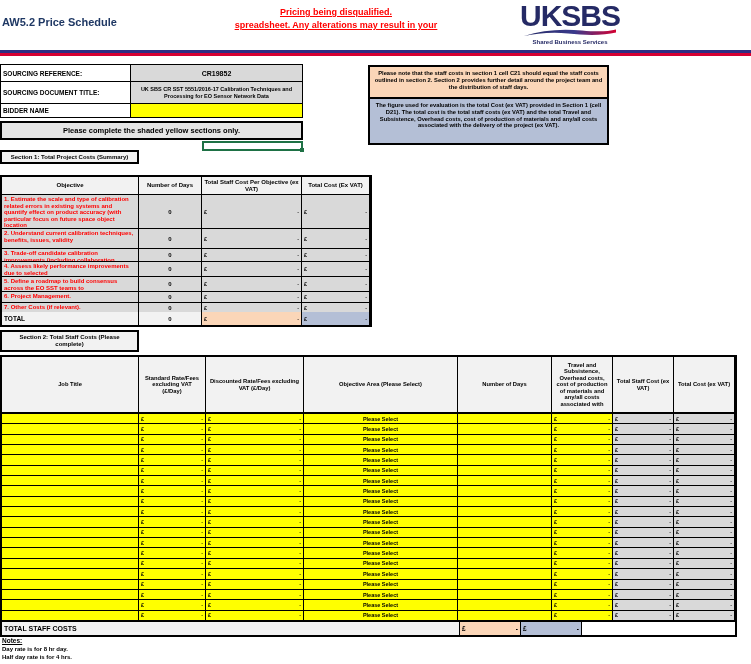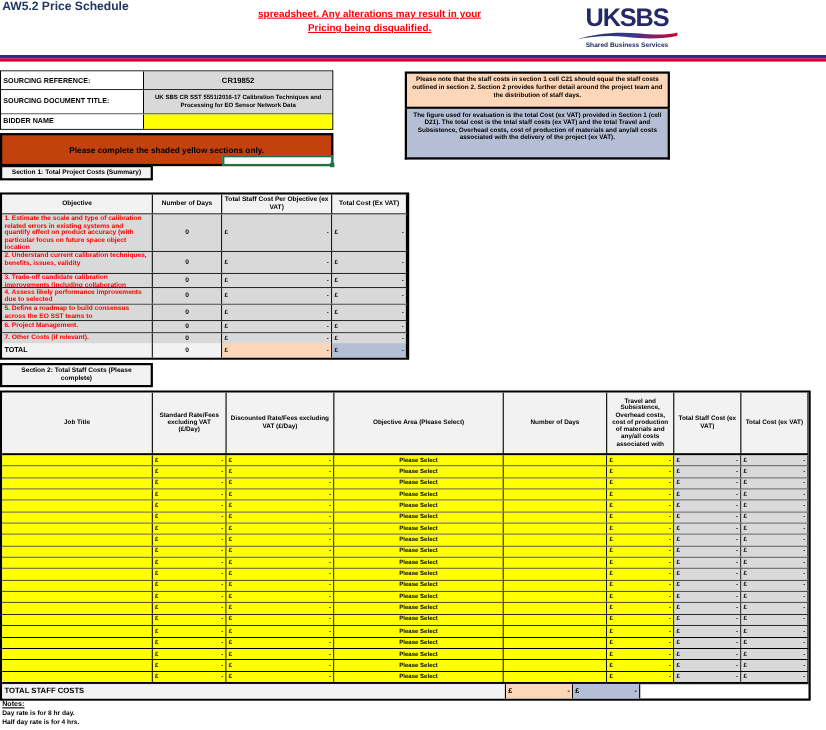--- a/index.html
+++ b/index.html
@@ -1,46 +1,46 @@
 <!DOCTYPE html>
 <html><head>
 <meta charset="utf-8">
 <style>
   * { margin:0; padding:0; box-sizing:border-box; }
   html,body { background:#fff; }
   body { font-family:"Liberation Sans", sans-serif; }
   #stage { position:relative; width:751px; height:664px; background:#fff; overflow:hidden; }
 
   
-  .page-title { position:absolute; left:2px; top:0; font-size:11px; font-weight:bold; color:#1F3864; }
+  .page-title { position:absolute; left:2px; top:16px; font-size:11px; font-weight:bold; color:#1F3864; }
   .warning { position:absolute; left:186px; top:6px; width:300px; text-align:center;
              color:#FF0000; font-size:9px; font-weight:bold; line-height:13px; }
   .warning span { text-decoration:underline; display:block; }
   .logo { position:absolute; left:520px; top:4px; width:100px; text-align:center; }
-  .logo-text { font-size:23px; font-weight:bold; color:#252A65; letter-spacing:-1px; line-height:24px; }
+  .logo-text { font-size:30px; font-weight:bold; color:#252A65; letter-spacing:-1px; line-height:24px; }
   .logo-swoosh { display:block; margin:0 auto; }
   .logo-tagline { font-size:6px; font-weight:600; color:#252A65; margin-top:2px; }
   .divider-navy { position:absolute; left:0; top:50px; width:751px; height:3px; background:#2D2E83; }
   .divider-crimson { position:absolute; left:0; top:53px; width:751px; height:3px; background:#D50032; }
 
   
   .sourcing { position:absolute; left:0; top:64px; width:303px; border:1px solid #000; }
   .s-row { display:flex; border-bottom:1px solid #000; }
   .s-row:last-child { border-bottom:none; }
   .s-label { width:130px; background:#fff; border-right:1px solid #000; font-size:6.5px; font-weight:bold;
              padding:2px 2px; display:flex; align-items:center; }
   .s-value { width:171px; background:#D9D9D9; font-size:7px; font-weight:bold; text-align:center;
              display:flex; align-items:center; justify-content:center; overflow:hidden; }
   .s-row.r1 { height:17px; }
   .s-row.r2 { height:22px; }
   .s-row.r2 .s-value { font-size:5.5px; line-height:6.5px; padding:0 4px; }
   .s-row.r3 { height:13px; }
   .s-row.r3 .s-value { background:#FFFF00; }
 
-  .complete-box { position:absolute; left:0; top:121px; width:303px; height:30px; background:#c2410c;
+  .complete-box { position:absolute; left:0; top:121px; width:303px; height:19px; background:#e5e5e5;
                   border:2px solid #000; font-size:7.5px; font-weight:bold; text-align:center;
                   display:flex; align-items:center; justify-content:center; }
   .sel-cell { position:absolute; left:202px; top:141px; width:101px; height:10px;
               border:2px solid #1E7145; background:#fff; }
   .sel-handle { position:absolute; right:-3px; bottom:-3px; width:4px; height:4px; background:#1E7145; }
 
   
   .info1 { position:absolute; left:368px; top:65px; width:241px; height:34px; background:#FBD6B8;
            border:2px solid #000; font-size:5.8px; font-weight:bold; text-align:center;
            padding:3px 4px; line-height:6.8px; }
@@ -100,22 +100,22 @@
   .notes-title { font-size:6.5px; font-weight:bold; text-decoration:underline; }
   .notes-line { font-size:6px; font-weight:bold; margin-top:2px; }
 </style>
 </head>
 <body>
 
 <div id="stage">
 
   <div class="page-title">AW5.2 Price Schedule</div>
   <div class="warning">
+    <span>Pricing being disqualified.</span>
     <span>spreadsheet. Any alterations may result in your</span>
-    <span>Pricing being disqualified.</span>
   </div>
   <div class="logo">
     <div class="logo-text">UKSBS</div>
     <svg class="logo-swoosh" width="92" height="9" viewBox="0 0 92 9">
       <defs>
         <linearGradient id="sw" x1="0" y1="0" x2="1" y2="0">
           <stop offset="0" stop-color="#252A65"></stop>
             <stop offset="0.55" stop-color="#3A3A8C"></stop>
             <stop offset="1" stop-color="#D50032"></stop>
         </linearGradient>

